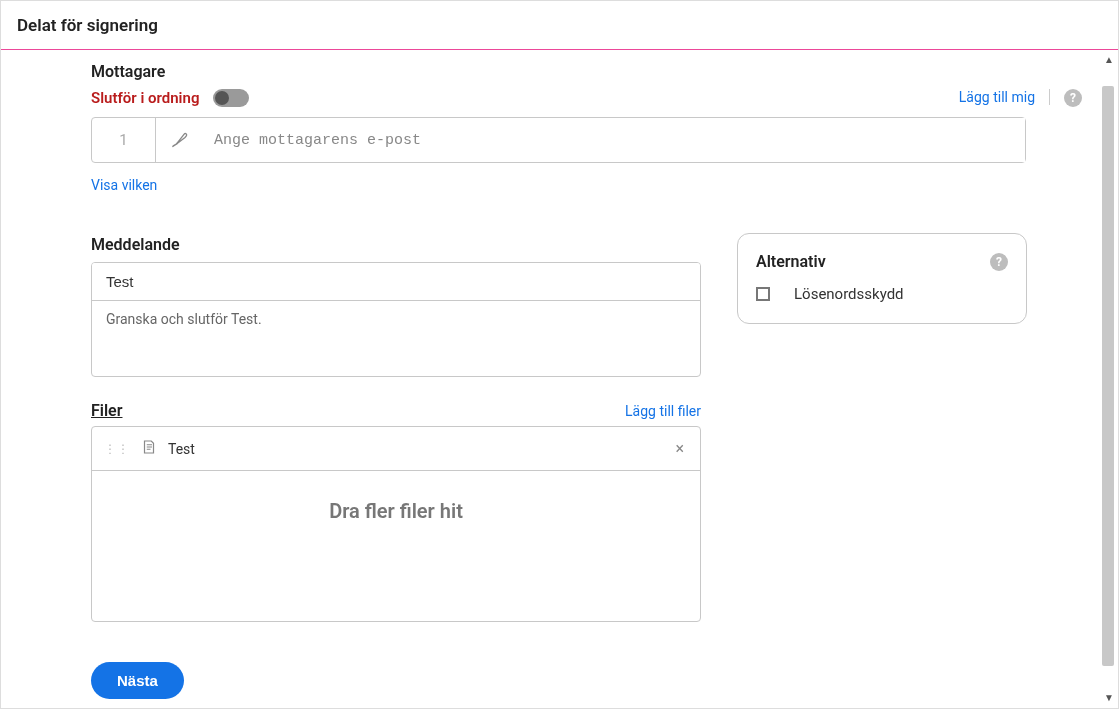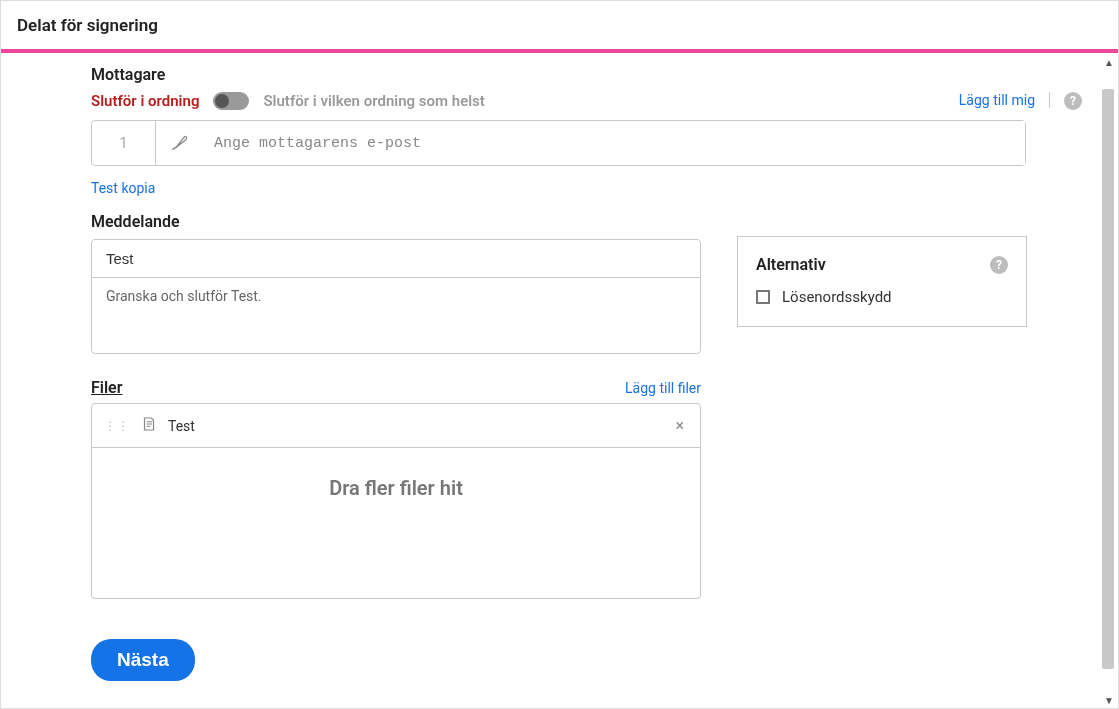--- a/index.html
+++ b/index.html
@@ -8,21 +8,21 @@
     font-size: 14px;
     color: #333;
     background: #fff;
     width: 1119px;
     height: 709px;
     overflow: hidden;
     border: 1px solid #ddd;
   }
   .dialog-header {
     padding: 14px 16px;
-    border-bottom: 4px solid #ec4899;
+    border-bottom: 1px solid #ec4899;
     font-size: 17px;
     font-weight: 600;
     color: #222;
   }
   .content-wrap {
     position: relative;
     height: calc(100% - 50px);
   }
   .scroll-arrow {
     position: absolute;
@@ -247,60 +247,60 @@
     align-items: flex-start;
     justify-content:center;
     color:#777;
     font-size:20px;
     font-weight:600;
     padding-top: 28px;
   }
 
   .options-panel {
     border: 1px solid #c8c8c8;
-    border-radius: 0;
+    border-radius: 12px;
     padding: 18px 18px 20px 18px;
     margin-top: 32px;
   }
   .options-head {
     display:flex;
     justify-content:space-between;
     align-items:center;
     margin-bottom: 14px;
   }
   .options-title {
     font-size:16px;
     font-weight:600;
     color:#222;
   }
   .opt-row {
     display:flex;
     align-items:center;
-    gap: 12px;
+    gap: 24px;
     margin-top: 10px;
     font-size:15px;
     color:#333;
     cursor:pointer;
   }
   .checkbox {
     width:14px; height:14px;
     border: 2px solid #777;
     display:inline-block;
   }
 
   .footer {
     margin-top: 40px;
   }
   .btn-primary {
     background: #1473e6;
     color: #fff;
     border: none;
     border-radius: 20px;
     padding: 10px 26px;
-    font-size: 19px;
+    font-size: 15px;
     font-weight:600;
     cursor:pointer;
   }
 </style>
 </head>
 <body>
 
 <div class="dialog-header">Delat för signering</div>
 
 <div class="content-wrap">
@@ -313,44 +313,43 @@
   <div class="content">
 
     <div class="section-label">Mottagare</div>
 
     <div class="recip-top">
       <div class="recip-left">
         <span class="order-label">Slutför i ordning</span>
         <div class="toggle">
           <div class="toggle-knob"></div>
         </div>
-        <span class="order-hint">Slutför i vilken ordning som helst</span>
       </div>
       <div class="recip-right">
         <span class="link">Lägg till mig</span>
         <span class="sep-line"></span>
         <span class="help-icon">?</span>
       </div>
     </div>
 
     <div class="recipient-row">
       <div class="recip-num">1</div>
       <div class="recip-icon">
         <svg width="20" height="20" viewBox="0 0 24 24" fill="none" stroke="#888" stroke-width="1.6">
           <path d="M3 20c3-1 5-3 7-6l7-9c1-1.3 3-1 3 1 0 1-1 2-2 3l-9 7c-3 2-5 3-6 4z"></path>
         </svg>
       </div>
       <input class="recip-input" type="text" placeholder="Ange mottagarens e-post" style="">
     </div>
 
-    <span class="show-copy">Test kopia</span>
+    <span class="show-copy">Visa vilken</span>
 
     <div class="columns">
       <div class="left-col">
-        <div class="section-label" style="margin-top:8px;">Meddelande</div>
+        <div class="section-label" style="margin-top:34px;">Meddelande</div>
         <div class="msg-box">
           <input class="msg-subject" type="text" value="Test" style="">
           <textarea class="msg-body" style="">Granska och slutför Test.</textarea>
         </div>
 
         <div class="files-header">
           <span class="section-label" style="margin:0;text-decoration:underline;">Filer</span>
           <span class="link small">Lägg till filer</span>
         </div>
         <div class="files-box">

